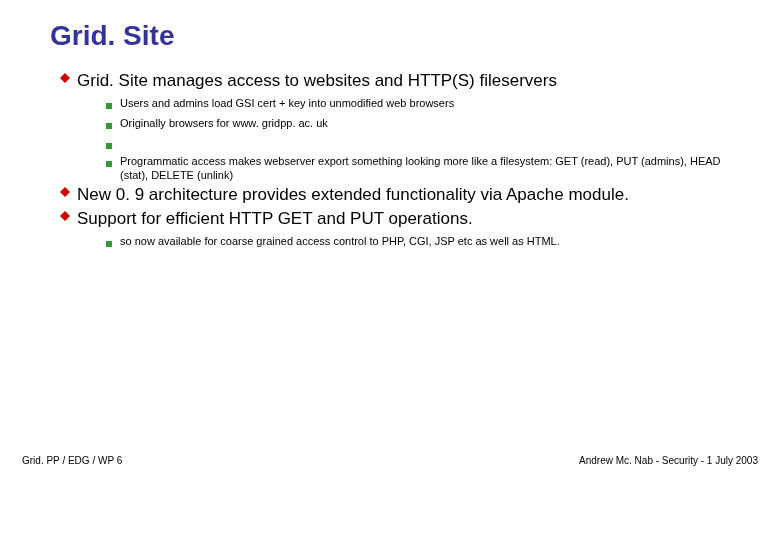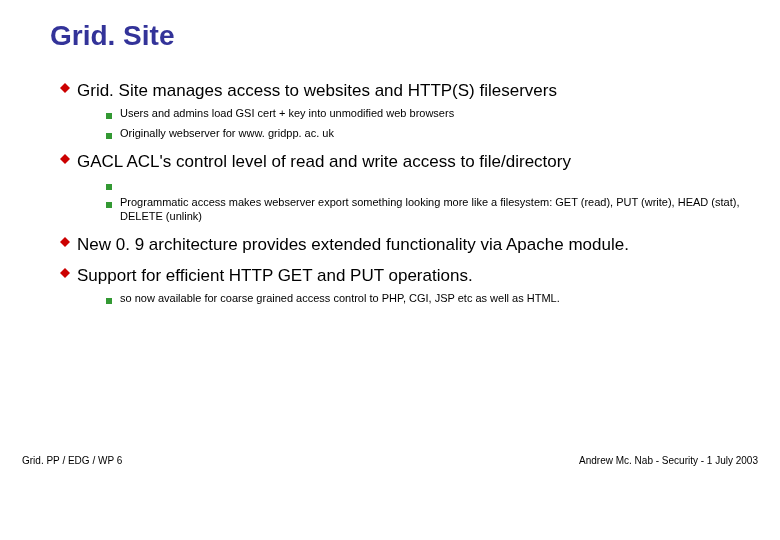--- a/index.html
+++ b/index.html
@@ -30,21 +30,20 @@
   .content {
     position: absolute;
     left: 60px;
     top: 70px;
     right: 40px;
   }
   .level1 {
     display: flex;
     align-items: flex-start;
     font-size: 17px;
-    margin-top: 10px;
     margin-bottom: 2px;
     line-height: 1.25;
   }
   .level1 .bullet {
     flex: 0 0 auto;
     margin-right: 7px;
     margin-top: 3px;
   }
   .level2 {
     display: flex;
@@ -107,45 +106,37 @@
           </svg>
       </span>
       <span>Users and admins load GSI cert + key into unmodified web browsers</span>
     </div>
     <div class="level2">
       <span class="bullet square">
         <svg width="6" height="6">
             <rect width="6" height="6" fill="#339933"></rect>
           </svg>
       </span>
-      <span>Originally webserver for www. gridpp. ac. uk</span>
+      <span>Originally browsers for www. gridpp. ac. uk</span>
     </div>
 
-    <div class="level1">
-      <span class="bullet diamond">
-        <svg width="10" height="10">
-            <polygon points="5,0 10,5 5,10 0,5" fill="#cc0000"></polygon>
-          </svg>
-      </span>
-      <span>GACL ACL's control level of read and write access to file/directory</span>
-    </div>
     <div class="level2">
       <span class="bullet square">
         <svg width="6" height="6">
             <rect width="6" height="6" fill="#339933"></rect>
           </svg>
       </span>
     </div>
     <div class="level2">
       <span class="bullet square">
         <svg width="6" height="6">
             <rect width="6" height="6" fill="#339933"></rect>
           </svg>
       </span>
-      <span>Programmatic access makes webserver export something looking more like a filesystem: GET (read), PUT (write), HEAD (stat), DELETE (unlink)</span>
+      <span>Programmatic access makes webserver export something looking more like a filesystem: GET (read), PUT (admins), HEAD (stat), DELETE (unlink)</span>
     </div>
 
     <div class="level1">
       <span class="bullet diamond">
         <svg width="10" height="10">
             <polygon points="5,0 10,5 5,10 0,5" fill="#cc0000"></polygon>
           </svg>
       </span>
       <span>New 0. 9 architecture provides extended functionality via Apache module.</span>
     </div>

